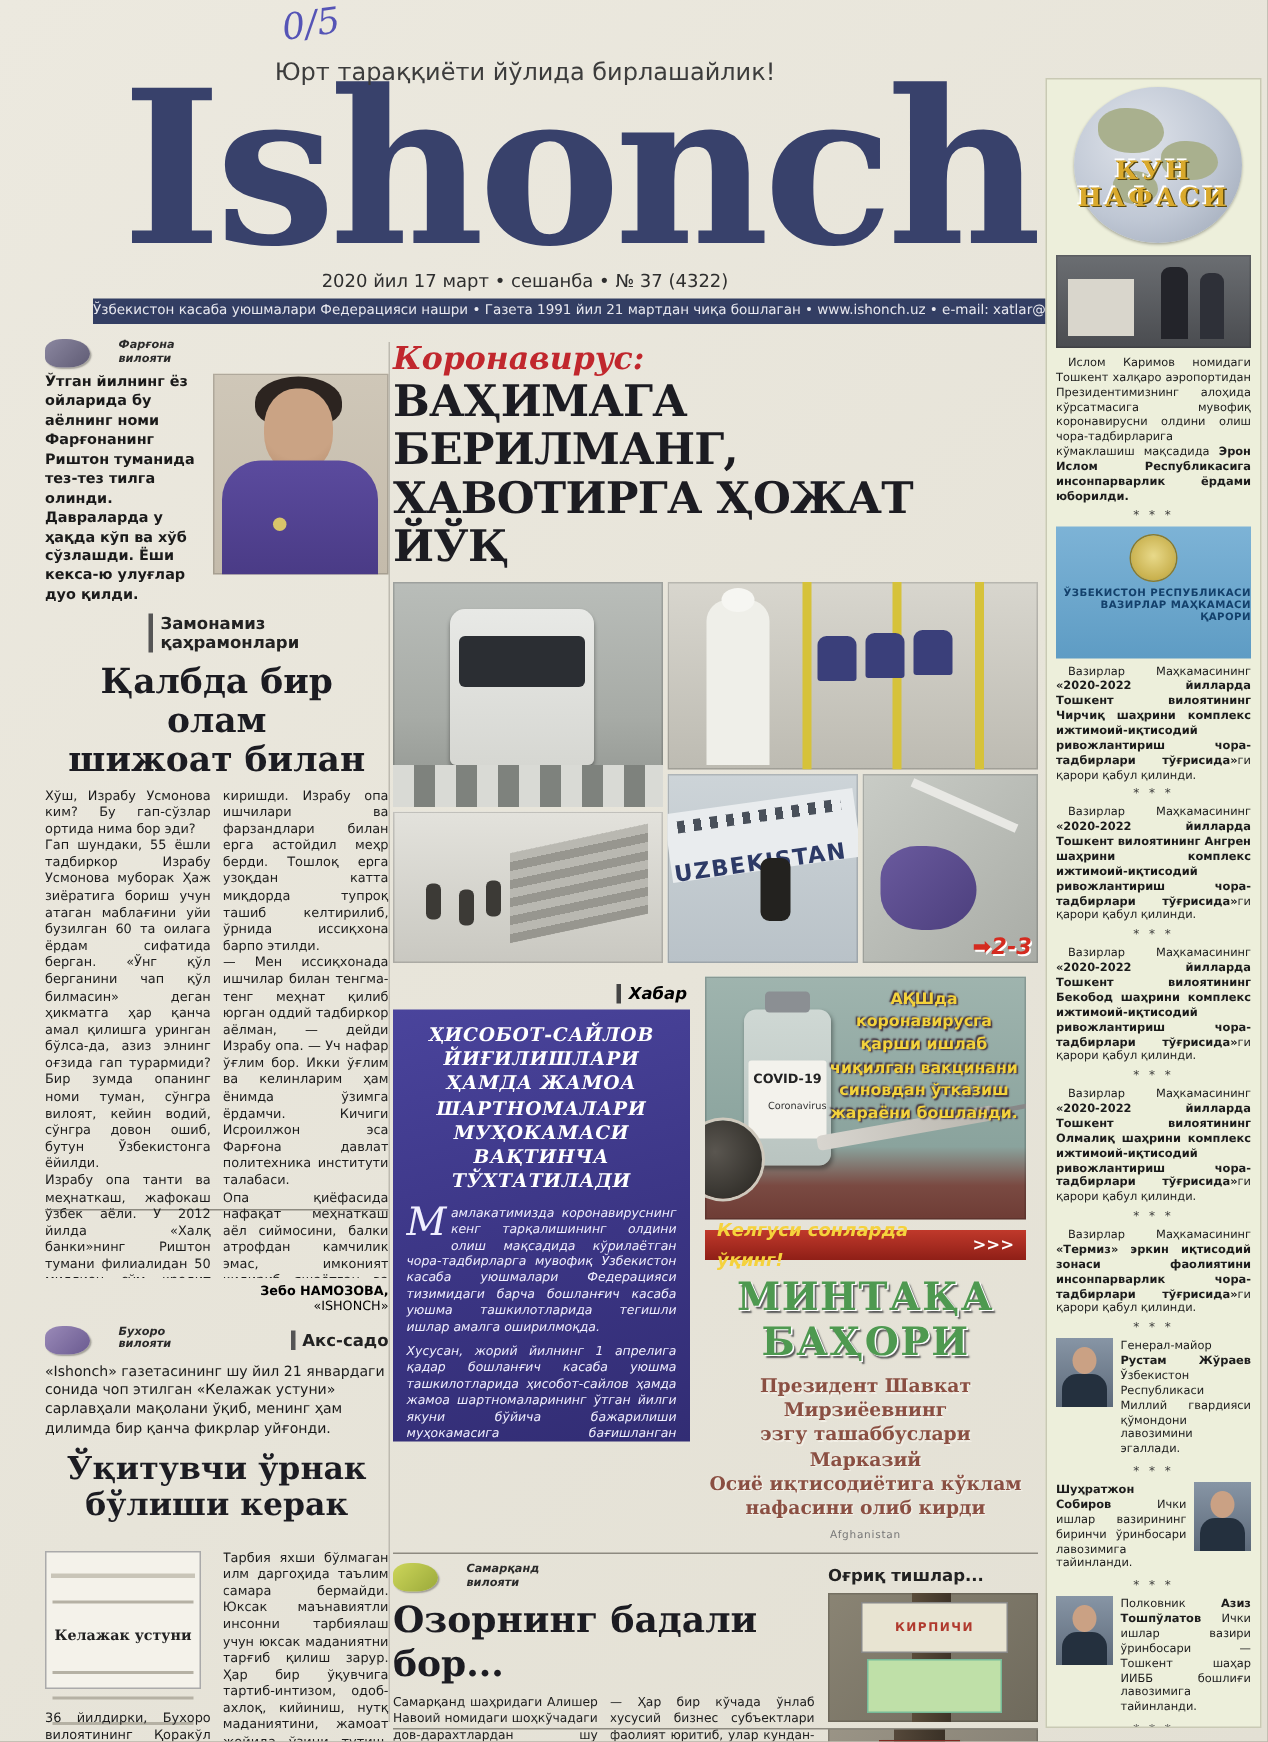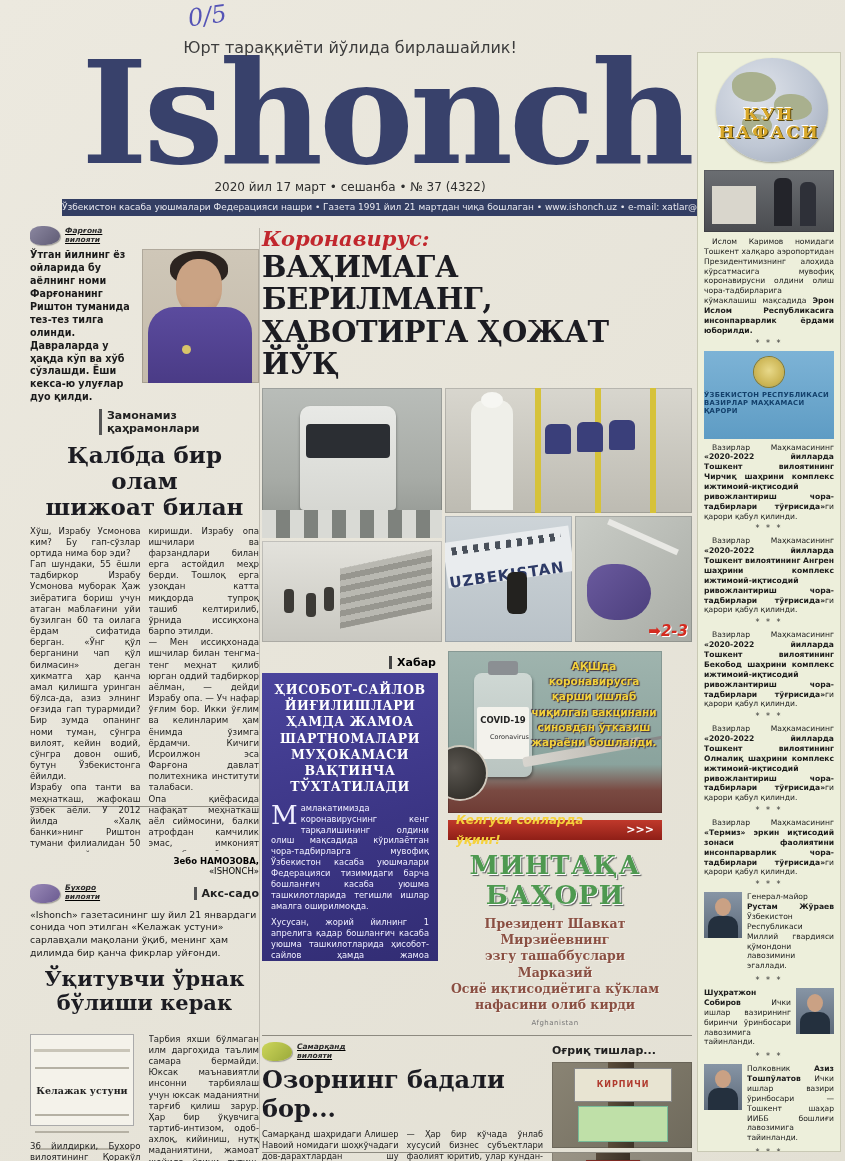--- a/index.html
+++ b/index.html
@@ -13,21 +13,21 @@
       font-style:italic;font-size:24px;transform:rotate(-8deg);opacity:.85;}
   .tagline{left:0;top:38px;width:700px;text-align:center;font-size:16px;color:#3c3c3c;}
   .masthead-title{left:72px;top:42px;width:628px;text-align:center;
       font-family:"DejaVu Serif","Liberation Serif",serif;font-weight:bold;
       font-size:142px;line-height:1;color:#38416b;letter-spacing:-4px;}
   .dateline{left:0;top:180px;width:700px;text-align:center;font-size:12px;color:#2e2e2e;}
   .infobar{left:62px;top:199px;width:638px;height:17px;background:#333e63;color:#e8e8ef;
       font-size:9px;text-align:center;line-height:17px;white-space:nowrap;overflow:hidden;}
   
   .vline{width:1px;background:#bdbab0;}
-  .region-row{display:flex;align-items:center;gap:5px;margin-bottom:4px;text-decoration:underline;}
+  .region-row{display:flex;align-items:flex-start;gap:19px;margin-bottom:4px;}
   .region-icon{width:30px;height:19px;border-radius:45% 60% 55% 40%;
       box-shadow:1px 1px 1px rgba(0,0,0,.3);}
   .region-label{font-size:7.5px;font-style:italic;font-weight:bold;color:#2b2b2b;line-height:1.15;}
   .rubric-label{font-weight:bold;font-size:11px;color:#222;border-left:3px solid #555;padding-left:5px;}
   .byline{text-align:right;font-size:8.5px;margin-top:4px;}
   .byline b{font-weight:bold;}
   .body-2col{display:flex;gap:8px;}
   .body-2col .c{flex:1;font-size:8.6px;line-height:1.3;text-align:justify;color:#1d1d1d;
       white-space:pre-line;overflow:hidden;}
   .serif-head{font-family:"DejaVu Serif","Liberation Serif",serif;font-weight:bold;color:#1c1c22;}
@@ -74,21 +74,21 @@
   .ph-plane .txt{position:absolute;left:4px;top:50px;font-size:15px;font-weight:bold;color:#2d3a66;transform:rotate(-8deg);letter-spacing:1px;}
   .ph-plane .fig{position:absolute;left:62px;top:56px;width:20px;height:42px;border-radius:6px;background:#23221f;}
   .ph-syr{left:313px;top:128px;width:117px;height:126px;background:linear-gradient(135deg,#c9ccc6,#a9aca6);}
   .ph-syr .glove{position:absolute;left:12px;top:48px;width:64px;height:56px;border-radius:40% 55% 50% 45%;
       background:linear-gradient(135deg,#6a5a9e,#4c3f7d);}
   .ph-syr .nd{position:absolute;left:30px;top:18px;width:76px;height:6px;background:#e8e8e4;transform:rotate(24deg);}
   .pageref{position:absolute;right:4px;bottom:2px;font-weight:bold;font-style:italic;font-size:15px;color:#d42b20;
       text-shadow:1px 1px 0 #fff;}
   
   .subrow{display:flex;margin-top:9px;gap:10px;}
-  .newscol{width:176px;}
+  .newscol{width:198px;font-style:italic;}
   .newsbox-label{text-align:right;margin:0 2px 3px 0;}
   .newsbox-label span{font-weight:bold;font-size:11px;border-left:3px solid #444;padding-left:5px;}
   .newsbox{background:linear-gradient(165deg,#4a449c 0%,#3b3584 55%,#322d74 100%);
       color:#fff;padding:9px 9px 7px;height:272px;overflow:hidden;}
   .newsbox h3{margin:0 0 7px;text-align:center;font-family:"DejaVu Serif",serif;
       font-size:12.5px;line-height:1.3;letter-spacing:.5px;}
   .newsbox p{margin:0 0 5px;font-size:8.3px;line-height:1.32;text-align:justify;color:#f0efff;}
   .newsbox p.fl::first-letter{float:left;font-size:26px;line-height:.8;padding:2px 3px 0 0;
       font-family:"DejaVu Serif",serif;}
   .anncol{width:214px;}
@@ -154,21 +154,21 @@
   .sb-rubric{position:absolute;left:0;top:48px;width:100%;text-align:center;
       font-family:"DejaVu Serif",serif;font-weight:bold;font-size:17px;line-height:1.05;
       color:#d9a92c;letter-spacing:2px;text-shadow:1px 1px 0 #5a4a10,-1px -1px 0 #fff;}
   .sb-photo1{margin:4px 0 5px;width:100%;height:62px;background:linear-gradient(180deg,#6b6e72 0%,#4a4c50 100%);}
   .sb-photo1 .box{position:absolute;left:8px;top:16px;width:44px;height:38px;background:#d9d6cc;}
   .sb-photo1 .man{position:absolute;left:70px;top:8px;width:18px;height:48px;border-radius:6px 6px 0 0;background:#23242a;}
   .sb-photo1 .man2{position:absolute;left:96px;top:12px;width:16px;height:44px;border-radius:6px 6px 0 0;background:#2e3038;}
   .sb-p{font-size:7.6px;line-height:1.3;text-align:justify;color:#1c1c1c;margin:0 0 2px;text-indent:8px;}
   .sb-p b{font-weight:bold;}
   .emblem-box{margin:3px 0 4px;width:100%;height:88px;background:linear-gradient(180deg,#7db3d6 0%,#5e9cc4 100%);
-      text-align:left;padding-top:6px;box-sizing:border-box;}
+      text-align:right;padding-top:6px;box-sizing:border-box;}
   .crest{width:30px;height:30px;margin:0 auto 4px;border-radius:50%;
       background:radial-gradient(circle at 50% 45%,#e8d98a 0%,#c9b14e 70%,#9e8a34 100%);box-shadow:0 0 0 1px #8a7a2c;}
   .emblem-box .e1{font-size:6.8px;font-weight:bold;color:#13406b;letter-spacing:.3px;}
   .officials .row{display:flex;gap:5px;margin:2px 0;}
   .portrait{width:38px;height:46px;flex:none;background:linear-gradient(180deg,#8795a5 0%,#5d6a7a 100%);position:relative;overflow:hidden;}
   .portrait .h{position:absolute;left:11px;top:6px;width:16px;height:18px;border-radius:50%;background:#caa184;}
   .portrait .s{position:absolute;left:4px;top:24px;width:30px;height:22px;border-radius:10px 10px 0 0;background:#24303e;}
   
   .rule-h{position:absolute;background:#8d8a80;height:1px;}
 </style>

